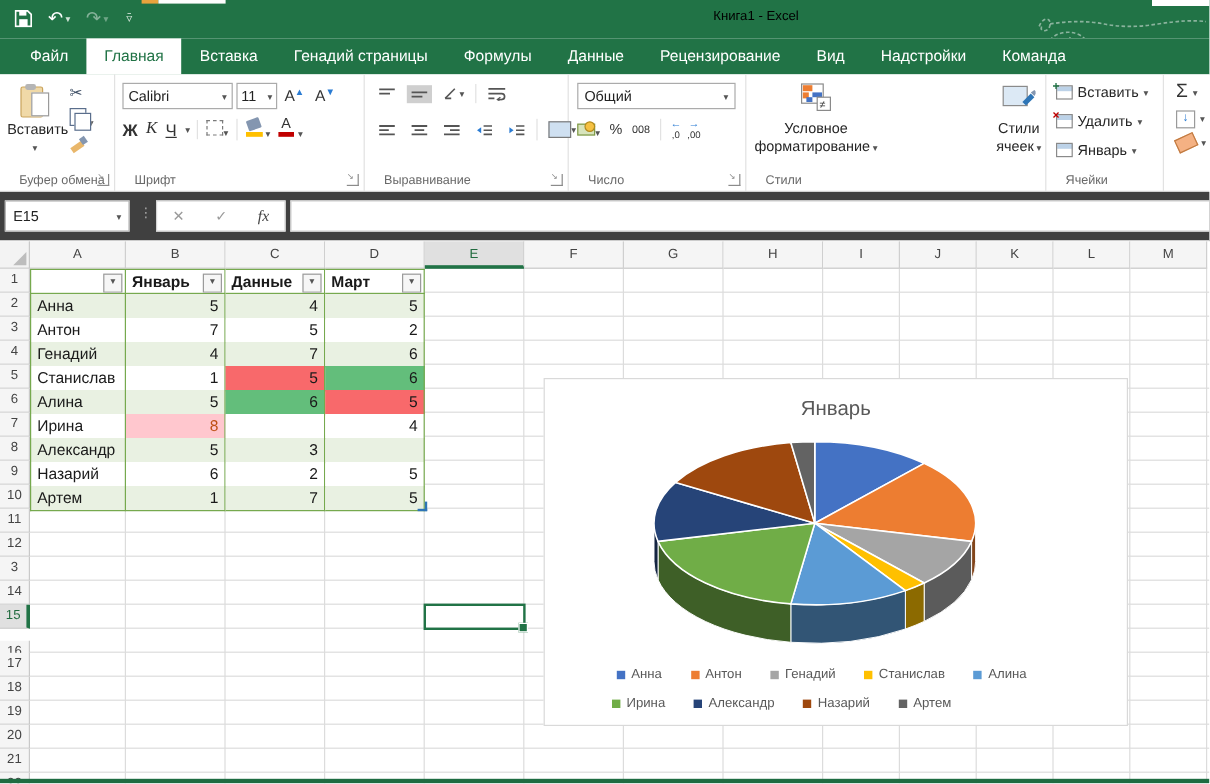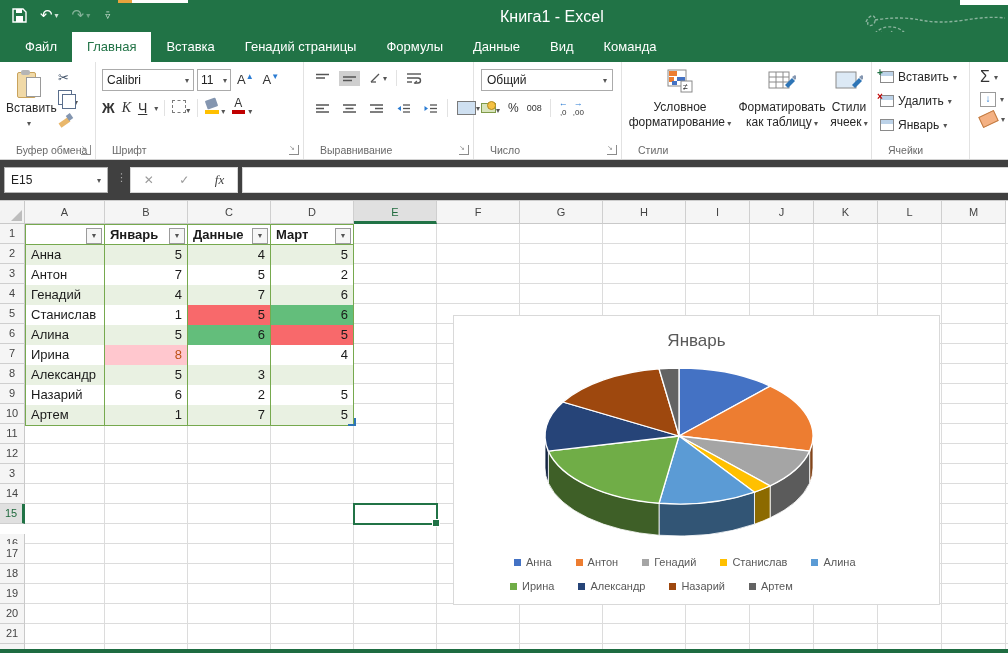--- a/index.html
+++ b/index.html
@@ -4,21 +4,21 @@
 <style>
   html,body{margin:0;padding:0}
   body{width:1008px;height:653px;overflow:hidden;position:relative;background:#fff;
        font-family:"Liberation Sans",sans-serif;-webkit-font-smoothing:antialiased}
   
   .titlebar{position:absolute;top:0;left:0;width:1008px;height:32px;background:#217346;color:#fff}
   .qat{position:absolute;left:12px;top:6px;display:flex;align-items:center;gap:13px;font-size:15px}
   .qat .dd{font-size:8px;margin-left:2px;color:#cfe3d6}
   .qat-item{display:flex;align-items:center;cursor:default}
   .qat .dim{opacity:.45}
-  .win-title{position:absolute;left:500px;top:8px;width:260px;text-align:left;font-size:16px;color:#ffffff}
+  .win-title{position:absolute;left:500px;top:8px;width:260px;text-align:center;font-size:11px;color:#000000}
   .corner-box{position:absolute;right:0;top:0;width:48px;height:5px;background:#fff}
   .artifact-orange{position:absolute;left:118px;top:0;width:14px;height:3px;background:#E8A33D}
   .artifact-white{position:absolute;left:132px;top:0;width:56px;height:3px;background:#fdfdfd}
   .scribble{position:absolute;right:0;top:0;width:160px;height:62px;pointer-events:none}
   
   .tabrow{position:absolute;top:32px;left:0;width:1008px;height:30px;background:#217346;display:flex;align-items:flex-end;padding-left:10px;box-sizing:border-box}
   .tab{height:30px;line-height:30px;padding:0 15px;font-size:13px;color:#fff;white-space:nowrap}
   .tab.active{background:#fff;color:#217346}
   
   .ribbon{position:absolute;top:62px;left:0;width:1008px;height:98px;background:#fff;border-bottom:1px solid #d2d2d2;box-sizing:border-box;display:flex}
@@ -174,21 +174,23 @@
   <div class="corner-box"></div>
 </div>
 
 <div class="tabrow" id="tabrow">
     <div class="tab">Файл</div>
     <div class="tab active">Главная</div>
     <div class="tab">Вставка</div>
     <div class="tab">Генадий страницы</div>
     <div class="tab">Формулы</div>
     <div class="tab">Данные</div>
+    <div class="tab">Рецензирование</div>
     <div class="tab">Вид</div>
+    <div class="tab">Надстройки</div>
     <div class="tab">Команда</div>
   </div>
 
 <div class="ribbon">
 
   <div class="rgroup g-clip">
     <div class="paste-big">
       <span class="clip-ic"><span class="clip-back"></span><span class="clip-page"></span><span class="clip-top"></span></span><br>
       <span>Вставить</span><br><span class="ddl">▾</span>
     </div>
@@ -350,32 +352,20 @@
       <svg class="sty-ic" width="26" height="24">
           <rect x="1" y="1" width="18" height="16" fill="#fff" stroke="#8a8a8a"></rect>
           <rect x="2" y="2" width="8" height="5" fill="#ED7D31"></rect>
           <rect x="2" y="8" width="5" height="5" fill="#ED7D31"></rect>
           <rect x="10" y="8" width="8" height="4" fill="#4472C4"></rect>
           <rect x="5" y="12" width="5" height="4" fill="#4472C4"></rect>
           <rect x="14" y="12" width="11" height="11" fill="#fff" stroke="#8a8a8a"></rect>
           <text x="16" y="21" font-size="9" fill="#333">≠</text>
         </svg><br>
       <span>Условное</span><br><span>форматирование</span><span class="ddl"> ▾</span>
-    </div>
-    <div class="stybtn" style="left:114px;width:92px">
-      <svg class="sty-ic" width="28" height="24">
-          <rect x="1" y="3" width="20" height="16" fill="#fff" stroke="#8a8a8a"></rect>
-          <line x1="1" y1="8" x2="21" y2="8" stroke="#8a8a8a"></line>
-          <line x1="1" y1="13" x2="21" y2="13" stroke="#8a8a8a"></line>
-          <line x1="8" y1="3" x2="8" y2="19" stroke="#8a8a8a"></line>
-          <line x1="15" y1="3" x2="15" y2="19" stroke="#8a8a8a"></line>
-          <path d="M17 16 l7 -7 l3 3 l-7 7 z" fill="#2e75b6"></path>
-          <path d="M24 8 l3 3 l2 -3 l-2 -2 z" fill="#8496b0"></path>
-        </svg><br>
-      <span>Форматировать</span><br><span>как таблицу</span><span class="ddl"> ▾</span>
     </div>
     <div class="stybtn" style="left:206px;width:42px">
       <svg class="sty-ic" width="28" height="24">
           <rect x="1" y="3" width="20" height="16" fill="#dce9f5" stroke="#8a8a8a"></rect>
           <path d="M17 16 l7 -7 l3 3 l-7 7 z" fill="#2e75b6"></path>
           <path d="M24 8 l3 3 l2 -3 l-2 -2 z" fill="#8496b0"></path>
         </svg><br>
       <span>Стили</span><br><span>ячеек</span><span class="ddl"> ▾</span>
     </div>
     <div class="glabel">Стили</div>

